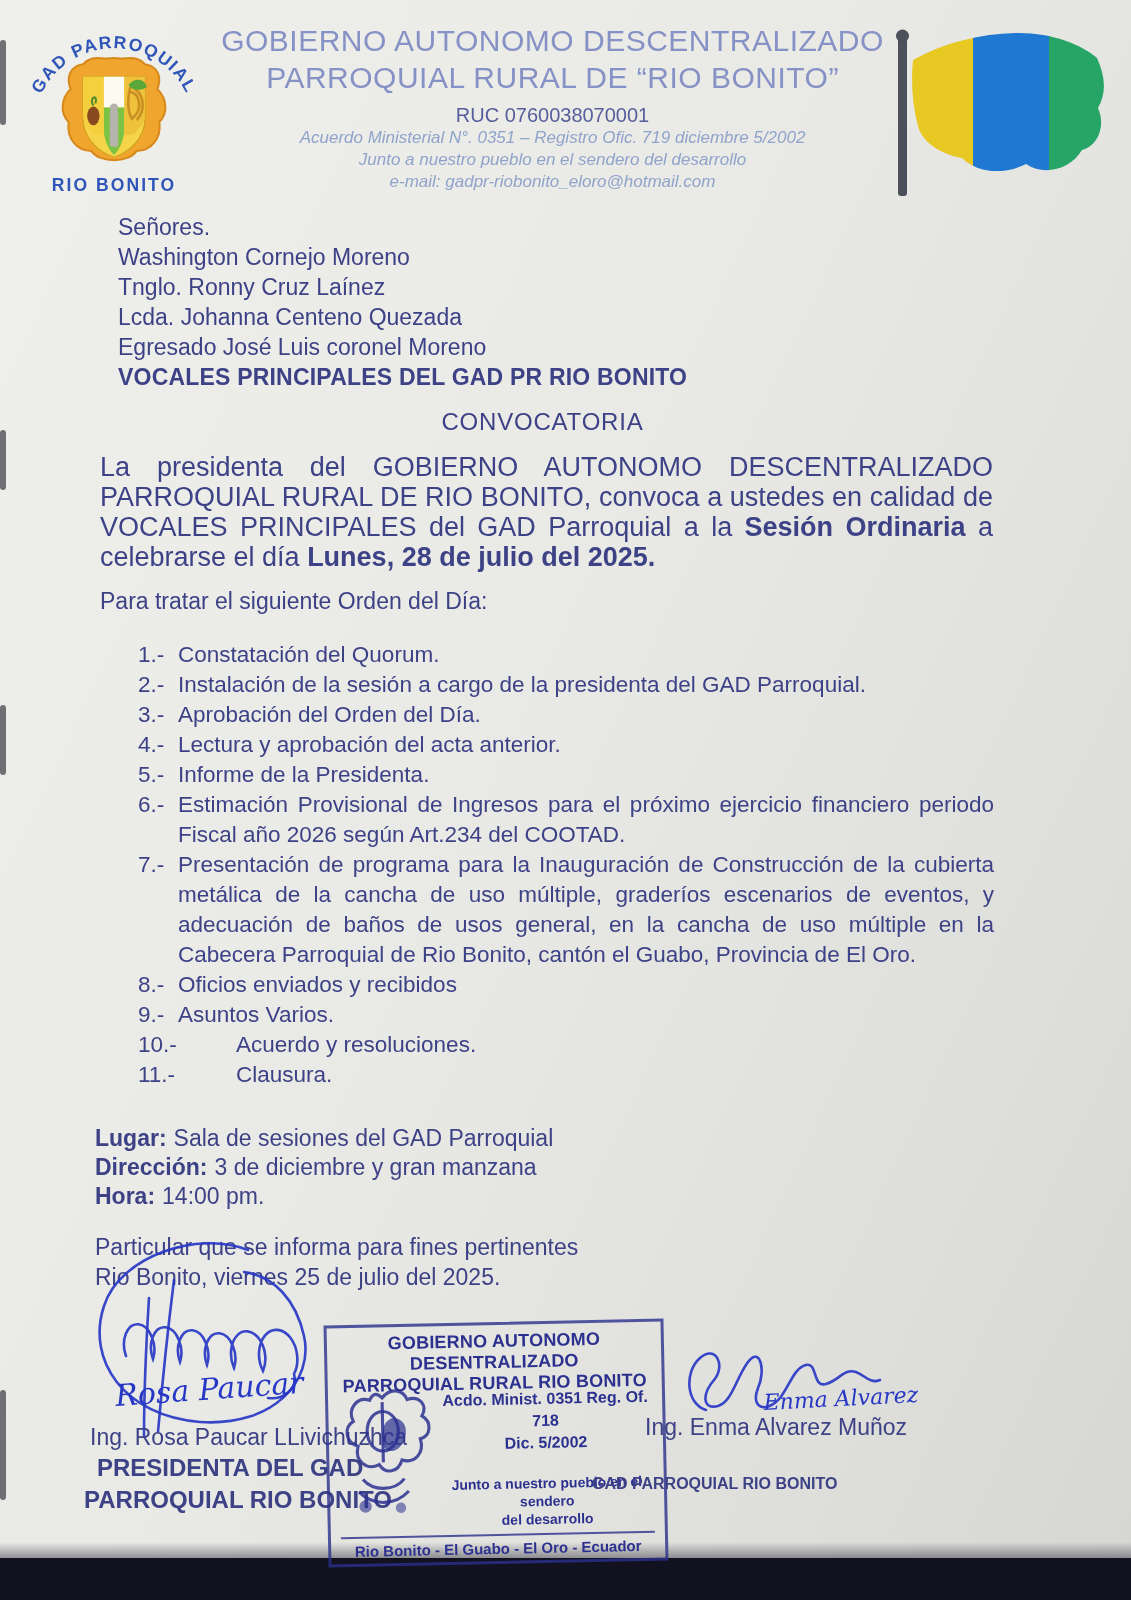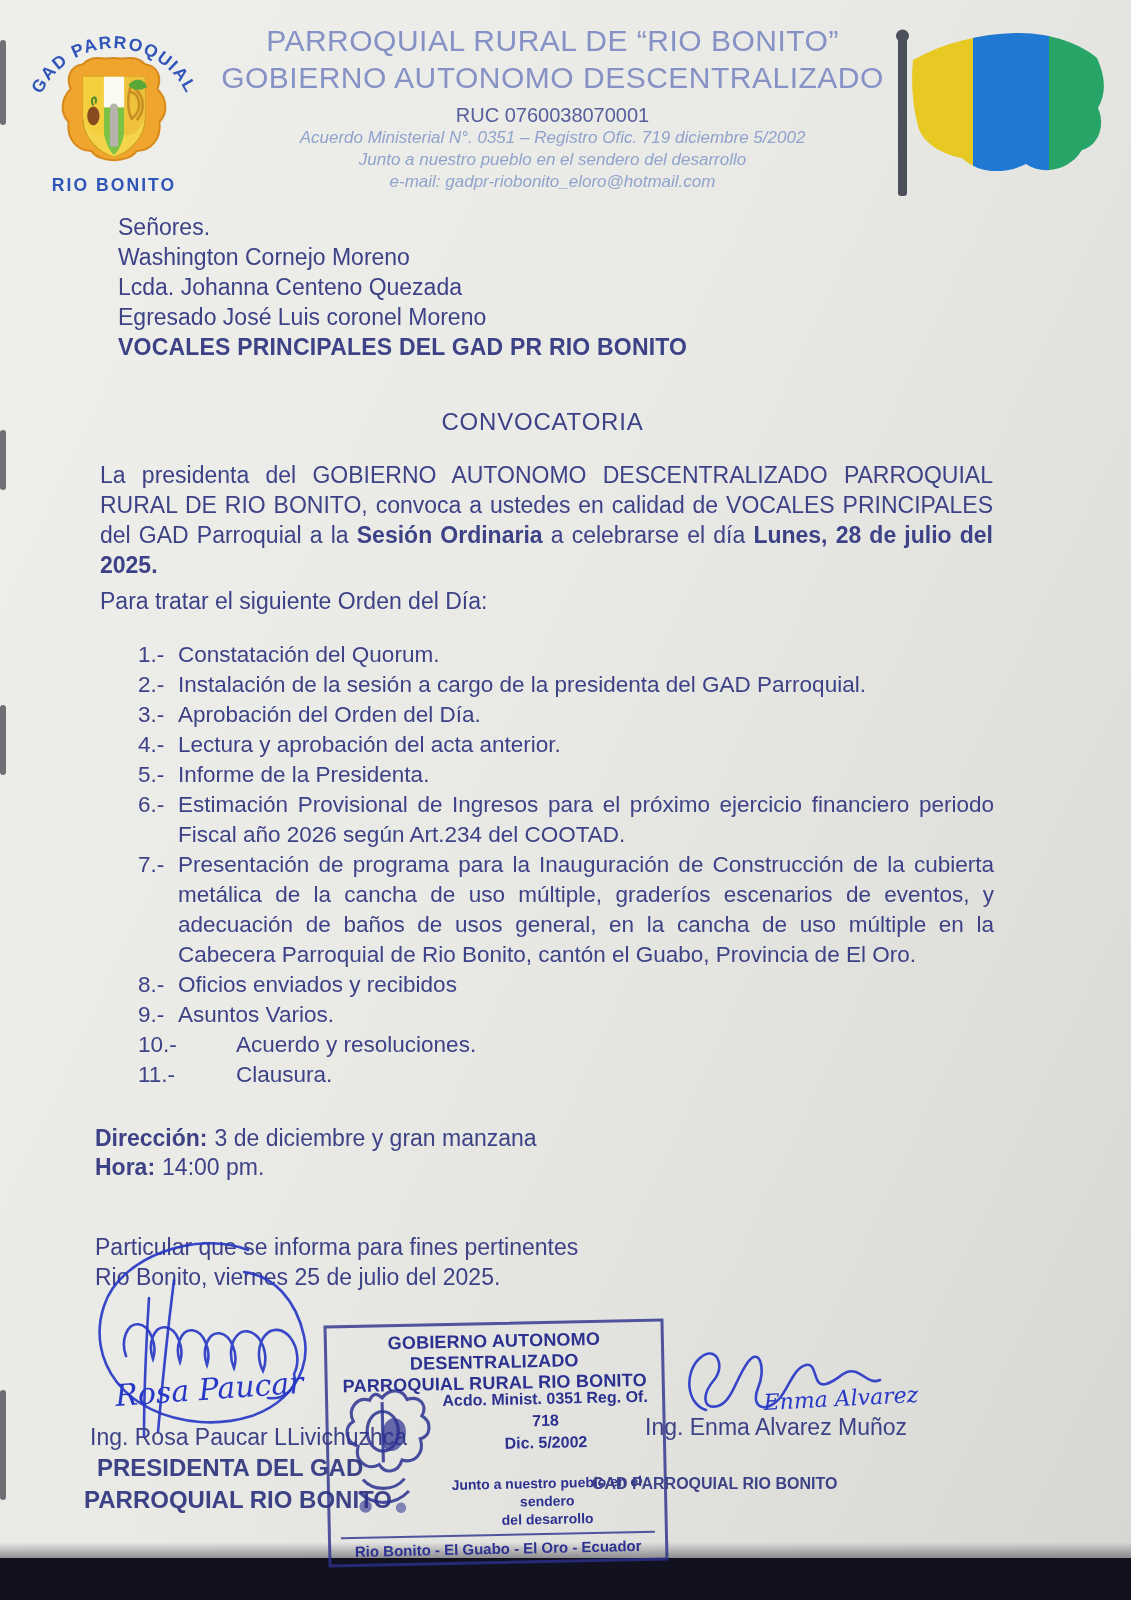--- a/index.html
+++ b/index.html
@@ -13,21 +13,21 @@
   .head-center{position:absolute;left:195px;top:22px;width:715px;text-align:center;}
   .title-line{font-size:30px;line-height:37px;color:#8691c5;letter-spacing:.5px;font-weight:400;}
   .ruc-line{font-size:20px;line-height:24px;margin-top:7px;color:#565f9b;font-weight:400;}
   .lite{font-size:17px;line-height:22px;color:#90a3cc;font-style:italic;}
   .flag-wrap{position:absolute;left:883px;top:16px;width:235px;height:190px;}
   
   .abs{position:absolute;}
   .recipients{left:118px;top:212px;font-size:23px;line-height:30px;}
   .recip-role{font-weight:700;letter-spacing:.2px;}
   .doc-title{left:0;top:408px;width:1085px;text-align:center;font-size:24px;font-weight:400;letter-spacing:.8px;}
-  .intro{left:100px;top:452px;width:893px;font-size:23px;line-height:30px;text-align:justify;margin-top:8px;}
+  .intro{left:100px;top:452px;width:893px;font-size:27px;line-height:30px;text-align:justify;}
   .agenda-lead{left:100px;top:588px;font-size:23px;}
   .agenda{left:138px;top:640px;width:856px;font-size:22.5px;line-height:30px;}
   .agenda-row{display:flex;align-items:flex-start;}
   .agenda-row .num{flex:none;width:40px;}
   .agenda-row.wide .num{width:98px;}
   .agenda-row .txt{flex:1;text-align:justify;}
   .details{left:95px;top:1124px;font-size:23px;line-height:29px;}
   .details b{margin-right:7px;}
   .closing{left:95px;top:1232px;font-size:23px;line-height:30px;}
   
@@ -85,22 +85,22 @@
         <path d="M-20,-6 C-25,-14 -15,-18 -18,-8" stroke="#4e8a2a" stroke-width="2" fill="none"></path>
         <path d="M10,-34 L30,-34 L30,6 C26,16 18,26 10,22 Z" fill="#eec23a"></path>
         <path d="M14,-20 C26,-18 28,-2 18,6 M20,-22 C30,-16 30,0 22,8 M16,-24 C12,-10 14,2 18,8" stroke="#c98f24" stroke-width="2.5" fill="none"></path>
         <path d="M14,-26 C20,-34 30,-32 32,-24 C26,-20 18,-20 14,-26 Z" fill="#5aa83a"></path>
       </g>
       <text x="95" y="177" text-anchor="middle" font-size="17" font-weight="bold" letter-spacing="2" fill="#2f55b8">RIO BONITO</text>
     </svg>
   </div>
 
   <div class="head-center">
+    <div class="title-line">GOBIERNO AUTONOMO DESCENTRALIZADO</div>
     <div class="title-line">PARROQUIAL RURAL DE “RIO BONITO”</div>
-    <div class="title-line">GOBIERNO AUTONOMO DESCENTRALIZADO</div>
     <div class="ruc-line">RUC 0760038070001</div>
     <div class="lite">Acuerdo Ministerial N°. 0351 – Registro Ofic. 719 diciembre 5/2002</div>
     <div class="lite">Junto a nuestro pueblo en el sendero del desarrollo</div>
     <div class="lite">e-mail: gadpr-riobonito_eloro@hotmail.com</div>
   </div>
 
   <div class="flag-wrap">
     <svg viewBox="0 0 235 190" width="235" height="190">
       <defs>
         <clipPath id="flagclip">
@@ -113,20 +113,21 @@
         <rect x="166" y="8" width="62" height="156" fill="#27a567"></rect>
       </g>
       <rect x="15" y="22" width="9" height="158" rx="3" fill="#4b505a"></rect>
       <circle cx="19.5" cy="20" r="6.5" fill="#4b505a"></circle>
     </svg>
   </div>
 
   <div class="abs recipients">
     <div>Señores.</div>
     <div>Washington Cornejo Moreno</div>
+    <div>Tnglo. Ronny Cruz Laínez</div>
     <div>Lcda. Johanna Centeno Quezada</div>
     <div>Egresado José Luis coronel Moreno</div>
     <div class="recip-role">VOCALES PRINCIPALES DEL GAD PR RIO BONITO</div>
   </div>
 
   <div class="abs doc-title">CONVOCATORIA</div>
 
   <div class="abs intro"><span>La presidenta del GOBIERNO AUTONOMO DESCENTRALIZADO PARROQUIAL RURAL DE RIO BONITO, convoca a ustedes en calidad de VOCALES PRINCIPALES del GAD Parroquial a la </span><b>Sesión Ordinaria</b><span> a celebrarse el día </span><b>Lunes, 28 de julio del 2025.</b></div>
 
   <div class="abs agenda-lead">Para tratar el siguiente Orden del Día:</div>
@@ -172,20 +173,21 @@
         <span class="num">10.-</span>
         <span class="txt">Acuerdo y resoluciones.</span>
       </div>
     <div class="agenda-row wide">
         <span class="num">11.-</span>
         <span class="txt">Clausura.</span>
       </div>
   </div>
 
   <div class="abs details">
+    <div><b>Lugar:</b><span>Sala de sesiones del GAD Parroquial</span></div>
     <div><b>Dirección:</b><span>3 de diciembre y gran manzana</span></div>
     <div><b>Hora:</b><span>14:00 pm.</span></div>
   </div>
 
   <div class="abs closing">
     <div>Particular que se informa para fines pertinentes</div>
     <div>Rio Bonito, viernes 25 de julio del 2025.</div>
   </div>
 
   <svg class="sig-svg" style="left:48px;top:1228px;" width="290" height="230" viewBox="0 0 290 230">

